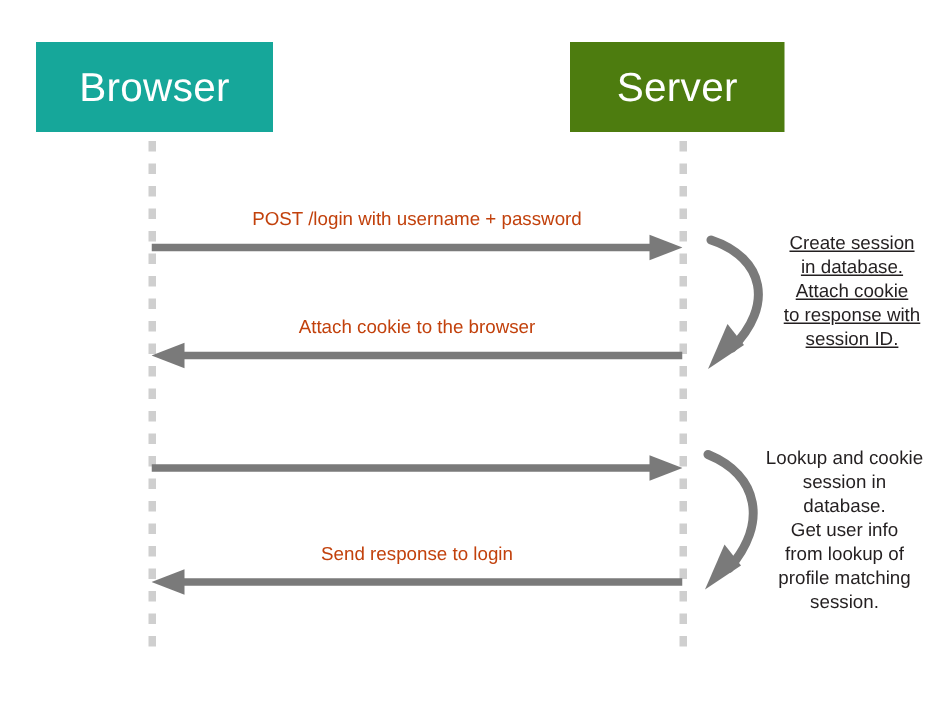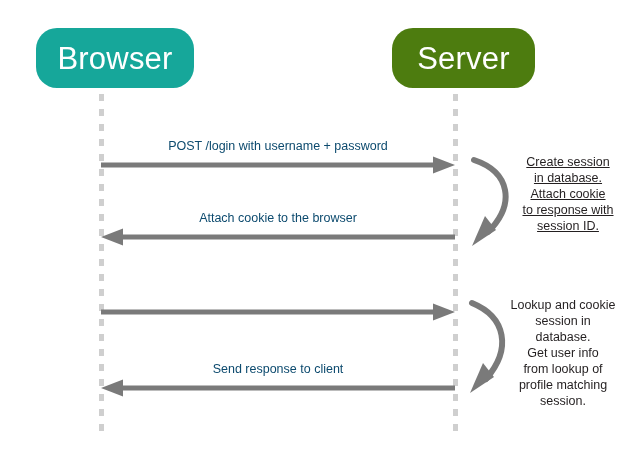--- a/index.html
+++ b/index.html
@@ -14,31 +14,30 @@
     position: relative;
     width: 630px;
     height: 470px;
     background: #ffffff;
     overflow: hidden;
   }
 
   
   .actor-box {
     position: absolute;
-    border-radius: 21px;
+    border-radius: 0;
     display: flex;
     align-items: center;
     justify-content: center;
     color: #ffffff;
-    font-size: 31px;
+    font-size: 27px;
     font-weight: 400;
     letter-spacing: 0.2px;
     line-height: 1;
     user-select: none;
-    margin-left: 12px;
   }
   .actor-box.browser {
     left: 24px;
     top: 28px;
     width: 158px;
     height: 60px;
   }
   .actor-box.server {
     left: 380px;
     top: 28px;
@@ -67,21 +66,21 @@
     position: absolute;
     height: 34px;
   }
   .msg .label {
     position: absolute;
     left: 0;
     right: 0;
     top: 0;
     text-align: center;
     font-size: 12.5px;
-    color: #0c4a6e;
+    color: #c2410c;
     white-space: nowrap;
     line-height: 1;
   }
   .msg .arrow-svg {
     position: absolute;
     left: 0;
     top: 16px;
   }
 
   
@@ -184,21 +183,21 @@
   </div>
 
   <div class="msg" style="left:101px; top:287px; width:354px;">
     <svg class="arrow-svg" width="354" height="18" viewBox="0 0 354 18">
       <line x1="0" y1="9" x2="336" y2="9" stroke="#7a7a7a" stroke-width="5"></line>
       <polygon points="332,0.5 354,9 332,17.5" fill="#7a7a7a"></polygon>
     </svg>
   </div>
 
   <div class="msg" style="left:101px; top:363px; width:354px;">
-    <div class="label">Send response to client</div>
+    <div class="label">Send response to login</div>
     <svg class="arrow-svg" width="354" height="18" viewBox="0 0 354 18">
       <line x1="18" y1="9" x2="354" y2="9" stroke="#7a7a7a" stroke-width="5"></line>
       <polygon points="22,0.5 0,9 22,17.5" fill="#7a7a7a"></polygon>
     </svg>
   </div>
 
   <div class="side-note" style="left:466px; top:152px; width:164px; height:96px;">
     <svg class="curve-svg" width="60" height="96" viewBox="0 0 60 96">
       <path d="M 8 8 C 44 20, 50 52, 22 80" fill="none" stroke="#7a7a7a" stroke-width="6" stroke-linecap="round"></path>
       <polygon points="30,78 6,94 19,64" fill="#7a7a7a"></polygon>

